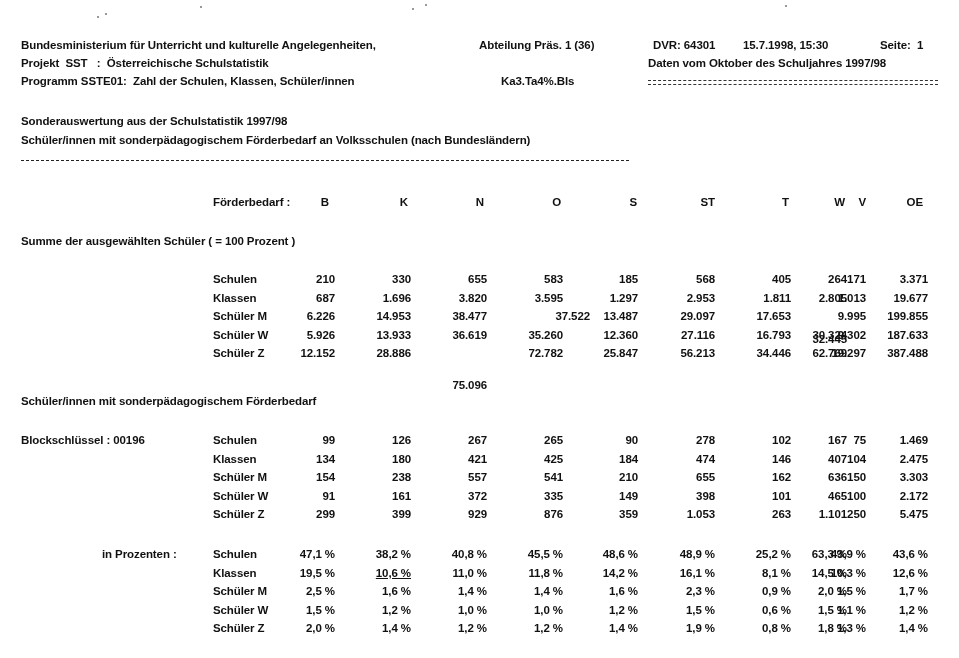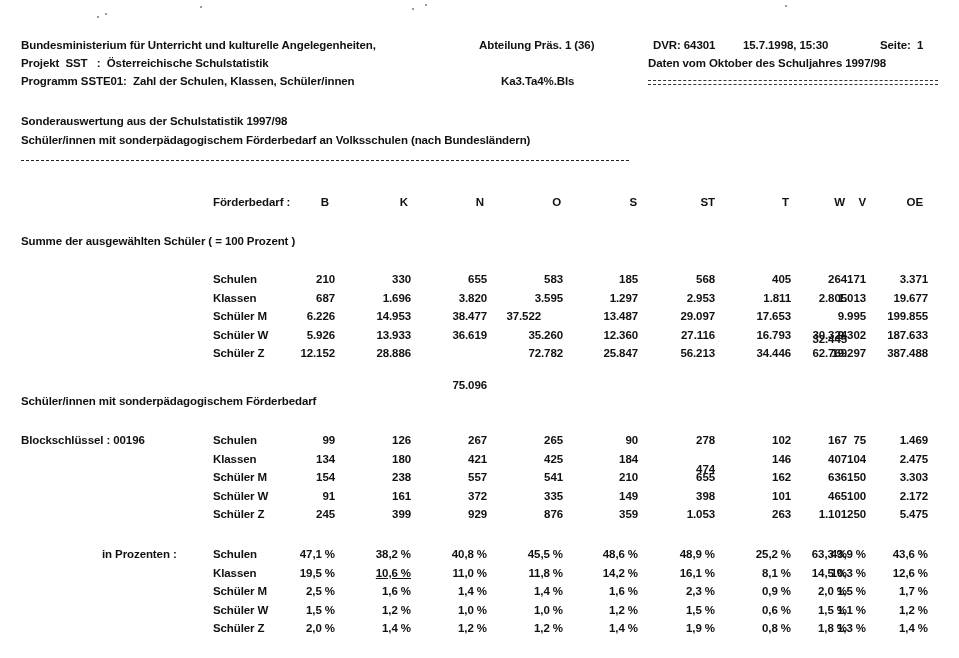--- a/index.html
+++ b/index.html
@@ -93,21 +93,21 @@
       <span class="cell" style="left: 721px;">1.811</span>
       <span class="cell" style="left: 796px;">1.013</span>
       <span class="cell" style="left: 777px;">2.805</span>
       <span class="cell" style="left: 858px;">19.677</span>
     </div>
     <div class="row" style="top: 307px;">
       <span class="lbl">Schüler M</span>
       <span class="cell" style="left: 265px;">6.226</span>
       <span class="cell" style="left: 341px;">14.953</span>
       <span class="cell" style="left: 417px;">38.477</span>
-      <span class="cell" style="left: 471px;">37.522</span>
+      <span class="cell" style="left: 520px;">37.522</span>
       <span class="cell" style="left: 568px;">13.487</span>
       <span class="cell" style="left: 645px;">29.097</span>
       <span class="cell" style="left: 721px;">17.653</span>
       <span class="cell" style="left: 796px;">9.995</span>
       <span class="cell" style="left: 777px; margin-top: 23px;">32.445</span>
       <span class="cell" style="left: 858px;">199.855</span>
     </div>
     <div class="row" style="top: 325.5px;">
       <span class="lbl">Schüler W</span>
       <span class="cell" style="left: 265px;">5.926</span>
@@ -148,21 +148,21 @@
       <span class="cell" style="left: 777px;">167</span>
       <span class="cell" style="left: 858px;">1.469</span>
     </div>
     <div class="row" style="top: 449.5px;">
       <span class="lbl">Klassen</span>
       <span class="cell" style="left: 265px;">134</span>
       <span class="cell" style="left: 341px; text-align: right;">180</span>
       <span class="cell" style="left: 417px;">421</span>
       <span class="cell" style="left: 493px;">425</span>
       <span class="cell" style="left: 568px;">184</span>
-      <span class="cell" style="left: 645px; margin-top: 10px;">474</span>
+      <span class="cell" style="left: 645px;">474</span>
       <span class="cell" style="left: 721px;">146</span>
       <span class="cell" style="left: 796px;">104</span>
       <span class="cell" style="left: 777px;">407</span>
       <span class="cell" style="left: 858px;">2.475</span>
     </div>
     <div class="row" style="top: 468px;">
       <span class="lbl">Schüler M</span>
       <span class="cell" style="left: 265px;">154</span>
       <span class="cell" style="left: 341px;">238</span>
       <span class="cell" style="left: 417px;">557</span>
@@ -182,21 +182,21 @@
       <span class="cell" style="left: 493px;">335</span>
       <span class="cell" style="left: 568px;">149</span>
       <span class="cell" style="left: 645px;">398</span>
       <span class="cell" style="left: 721px;">101</span>
       <span class="cell" style="left: 796px;">100</span>
       <span class="cell" style="left: 777px;">465</span>
       <span class="cell" style="left: 858px;">2.172</span>
     </div>
     <div class="row" style="top: 505px;">
       <span class="lbl">Schüler Z</span>
-      <span class="cell" style="left: 265px;">245</span>
+      <span class="cell" style="left: 265px;">299</span>
       <span class="cell" style="left: 341px;">399</span>
       <span class="cell" style="left: 417px;">929</span>
       <span class="cell" style="left: 493px;">876</span>
       <span class="cell" style="left: 568px;">359</span>
       <span class="cell" style="left: 645px;">1.053</span>
       <span class="cell" style="left: 721px;">263</span>
       <span class="cell" style="left: 796px;">250</span>
       <span class="cell" style="left: 777px;">1.101</span>
       <span class="cell" style="left: 858px;">5.475</span>
     </div>

